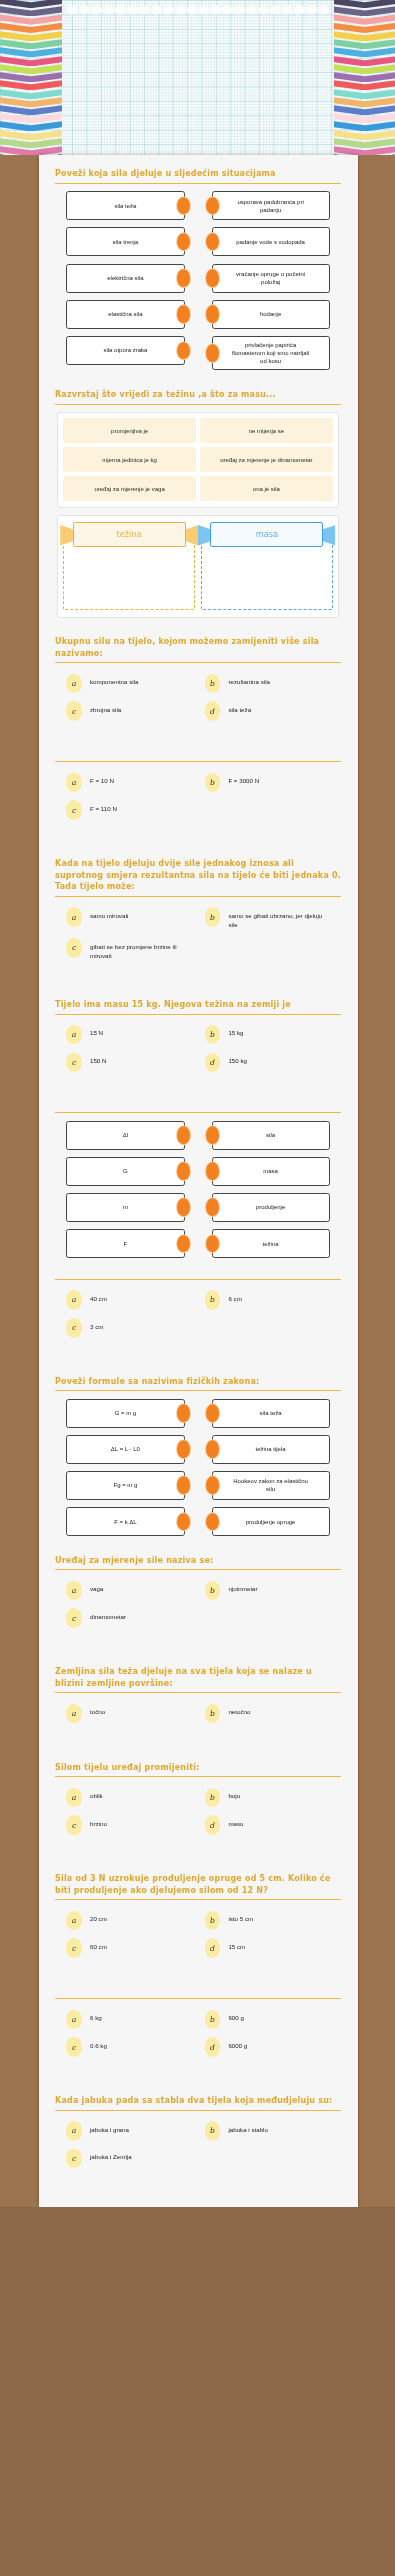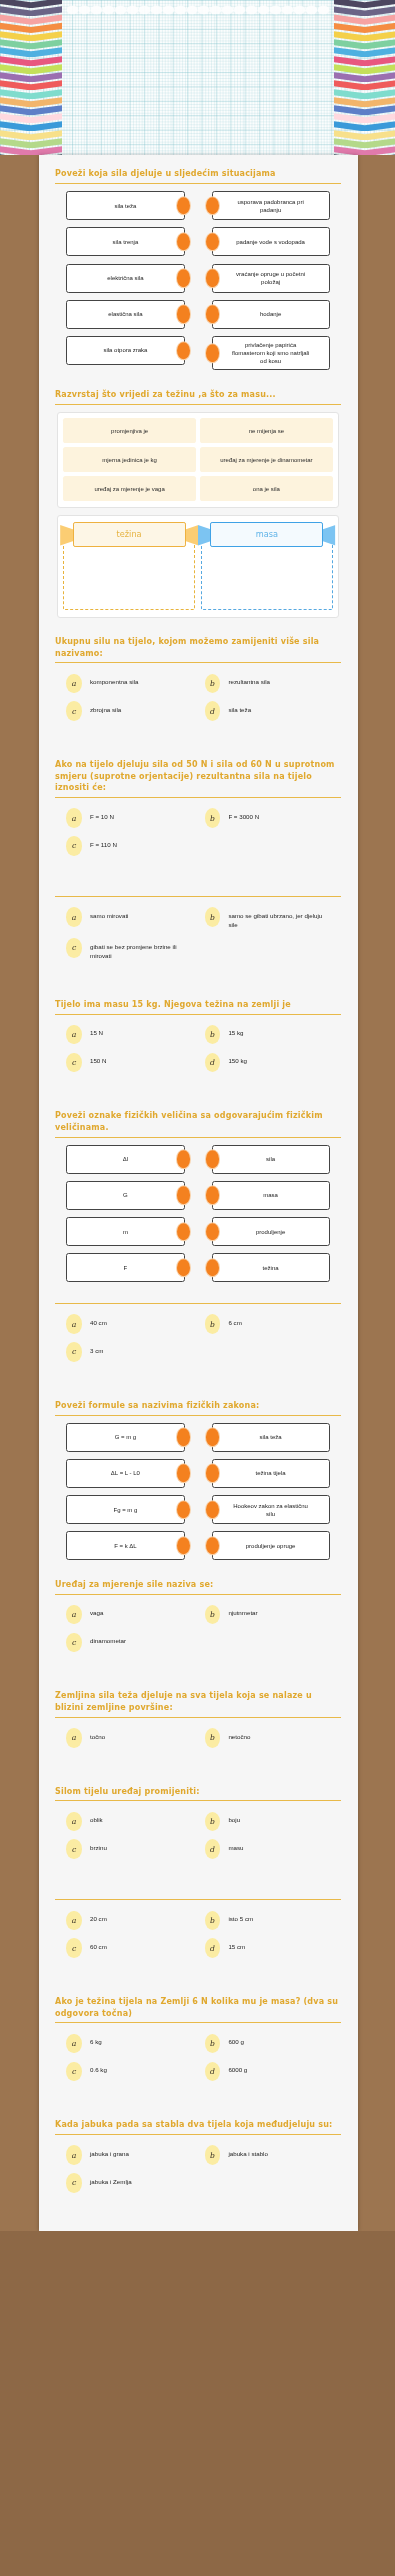--- a/index.html
+++ b/index.html
@@ -387,39 +387,39 @@
             <span class="opt-text">zbrojna sila</span>
           </div>
           <div class="opt">
             <span class="opt-letter">d</span>
             <span class="opt-text">sila teža</span>
           </div>
         </div>
         <div class="spacer-lg"></div>
       </section>
       <section class="exercise">
-        <h2 class="ex-title">Ako na tijelo djeluju sila od 50 N i sila od 60 N u suprotnom smjeru (suprotne orjentacije) rezultantna sila na tijelo iznositi će:</h2>
         <div class="ex-rule"></div>
         <div class="quiz-options">
           <div class="opt">
             <span class="opt-letter">a</span>
             <span class="opt-text">F = 10 N</span>
           </div>
           <div class="opt">
             <span class="opt-letter">b</span>
             <span class="opt-text">F = 3000 N</span>
           </div>
           <div class="opt">
             <span class="opt-letter">c</span>
             <span class="opt-text">F = 110 N</span>
           </div>
         </div>
         <div class="spacer-lg"></div>
       </section>
       <section class="exercise">
+        <h2 class="ex-title">Kada na tijelo djeluju dvije sile jednakog iznosa ali suprotnog smjera rezultantna sila na tijelo će biti jednaka 0. Tada tijelo može:</h2>
         <div class="ex-rule"></div>
         <div class="quiz-options">
           <div class="opt">
             <span class="opt-letter">a</span>
             <span class="opt-text">samo mirovati</span>
           </div>
           <div class="opt">
             <span class="opt-letter">b</span>
             <span class="opt-text">samo se gibati ubrzano, jer djeluju sile</span>
           </div>
@@ -447,21 +447,20 @@
             <span class="opt-text">150 N</span>
           </div>
           <div class="opt">
             <span class="opt-letter">d</span>
             <span class="opt-text">150 kg</span>
           </div>
         </div>
         <div class="spacer-lg"></div>
       </section>
       <section class="exercise">
-        <h2 class="ex-title">Poveži oznake fizičkih veličina sa odgovarajućim fizičkim veličinama.</h2>
         <div class="ex-rule"></div>
         <div class="match-grid">
           <div class="match-col">
             <div class="match-item">
               <span>Δl</span>
               <span class="knob right"></span>
             </div>
             <div class="match-item">
               <span>G</span>
               <span class="knob right"></span>
@@ -606,20 +605,21 @@
             <span class="opt-text">brzinu</span>
           </div>
           <div class="opt">
             <span class="opt-letter">d</span>
             <span class="opt-text">masu</span>
           </div>
         </div>
         <div class="spacer-lg"></div>
       </section>
       <section class="exercise">
+        <h2 class="ex-title">Sila od 3 N uzrokuje produljenje opruge od 5 cm. Koliko će biti produljenje ako djelujemo silom od 12 N?</h2>
         <div class="ex-rule"></div>
         <div class="quiz-options">
           <div class="opt">
             <span class="opt-letter">a</span>
             <span class="opt-text">20 cm</span>
           </div>
           <div class="opt">
             <span class="opt-letter">b</span>
             <span class="opt-text">isto 5 cm</span>
           </div>
@@ -628,21 +628,20 @@
             <span class="opt-text">60 cm</span>
           </div>
           <div class="opt">
             <span class="opt-letter">d</span>
             <span class="opt-text">15 cm</span>
           </div>
         </div>
         <div class="spacer-lg"></div>
       </section>
       <section class="exercise">
-        <h2 class="ex-title">Ako je težina tijela na Zemlji 6 N kolika mu je masa? (dva su odgovora točna)</h2>
         <div class="ex-rule"></div>
         <div class="quiz-options">
           <div class="opt">
             <span class="opt-letter">a</span>
             <span class="opt-text">6 kg</span>
           </div>
           <div class="opt">
             <span class="opt-letter">b</span>
             <span class="opt-text">600 g</span>
           </div>

